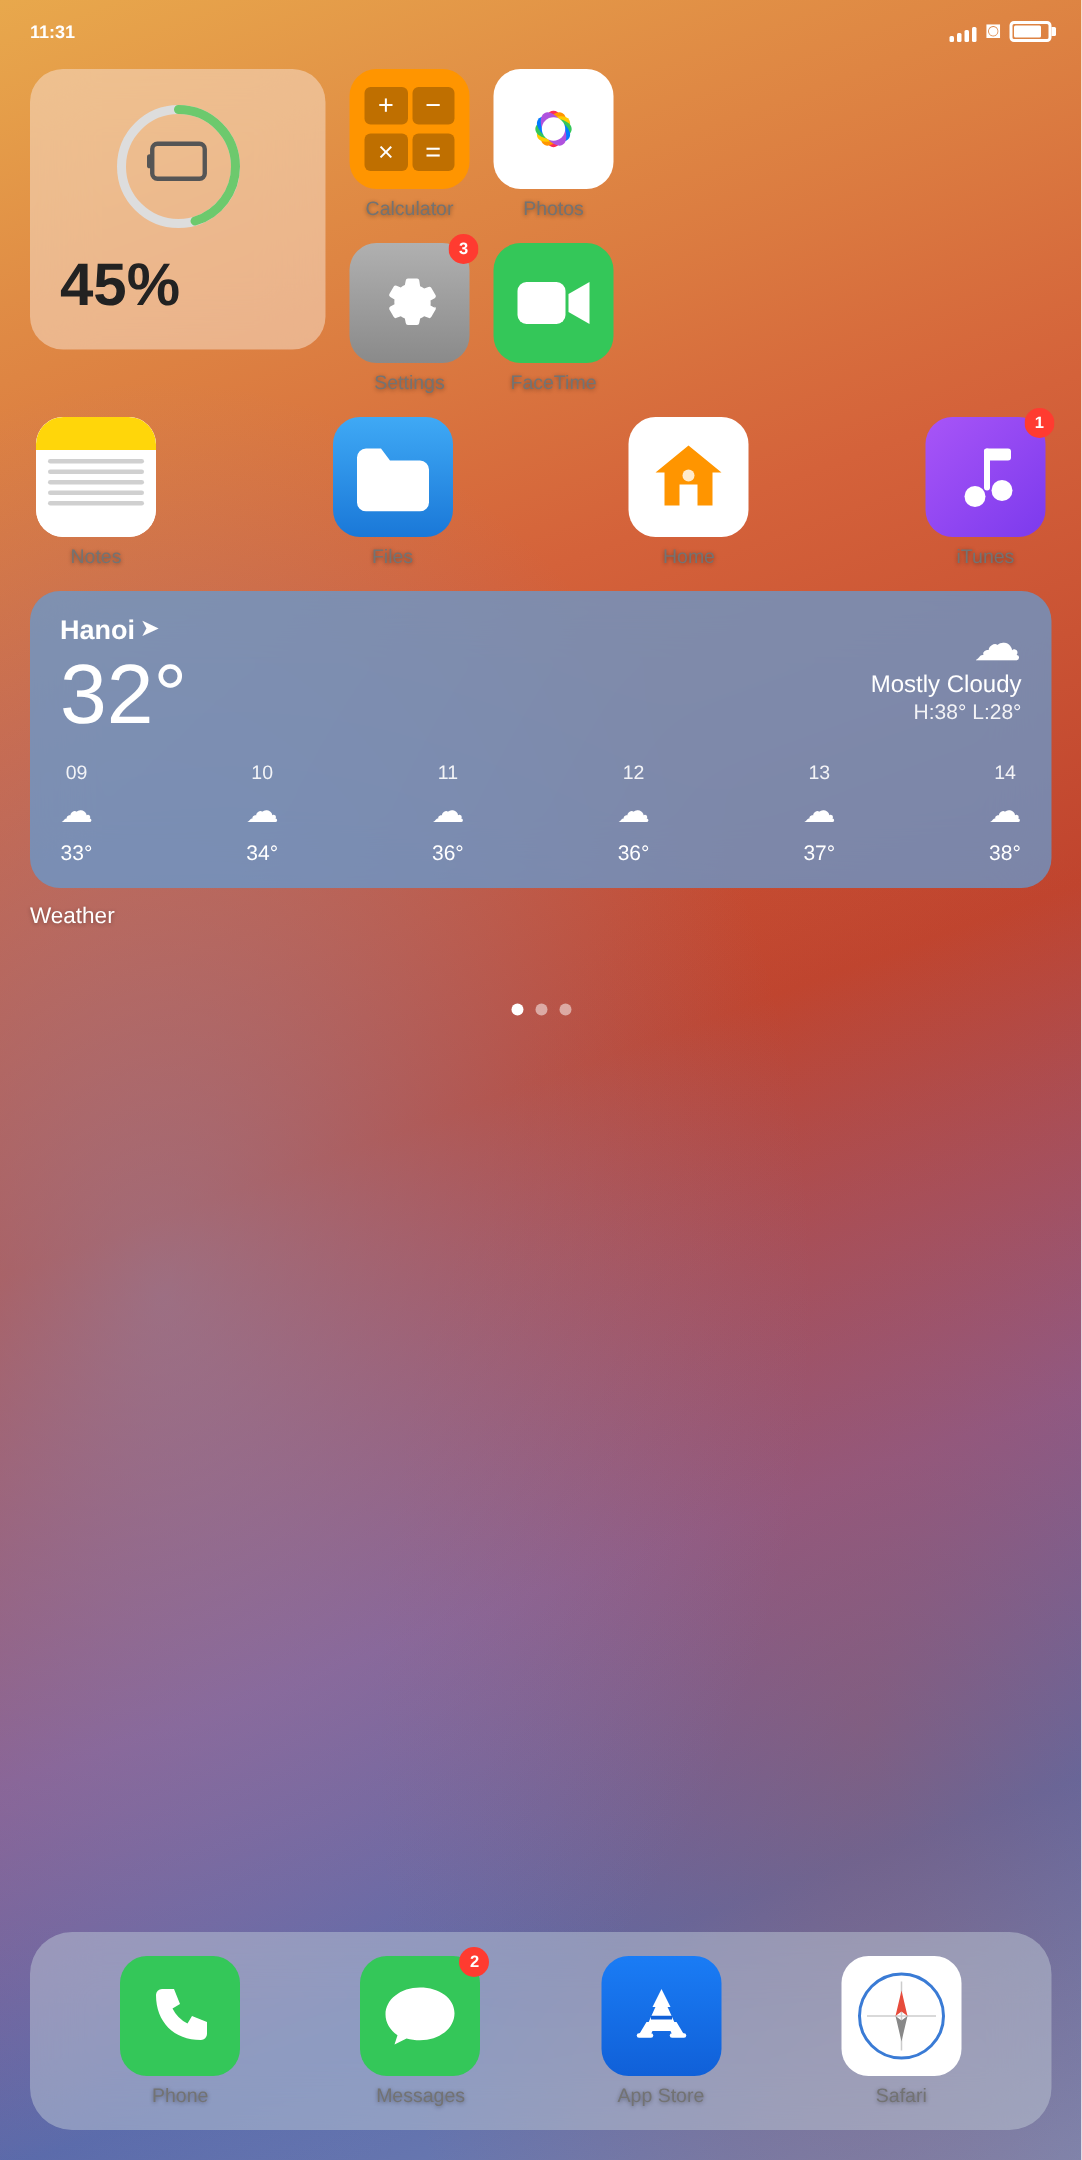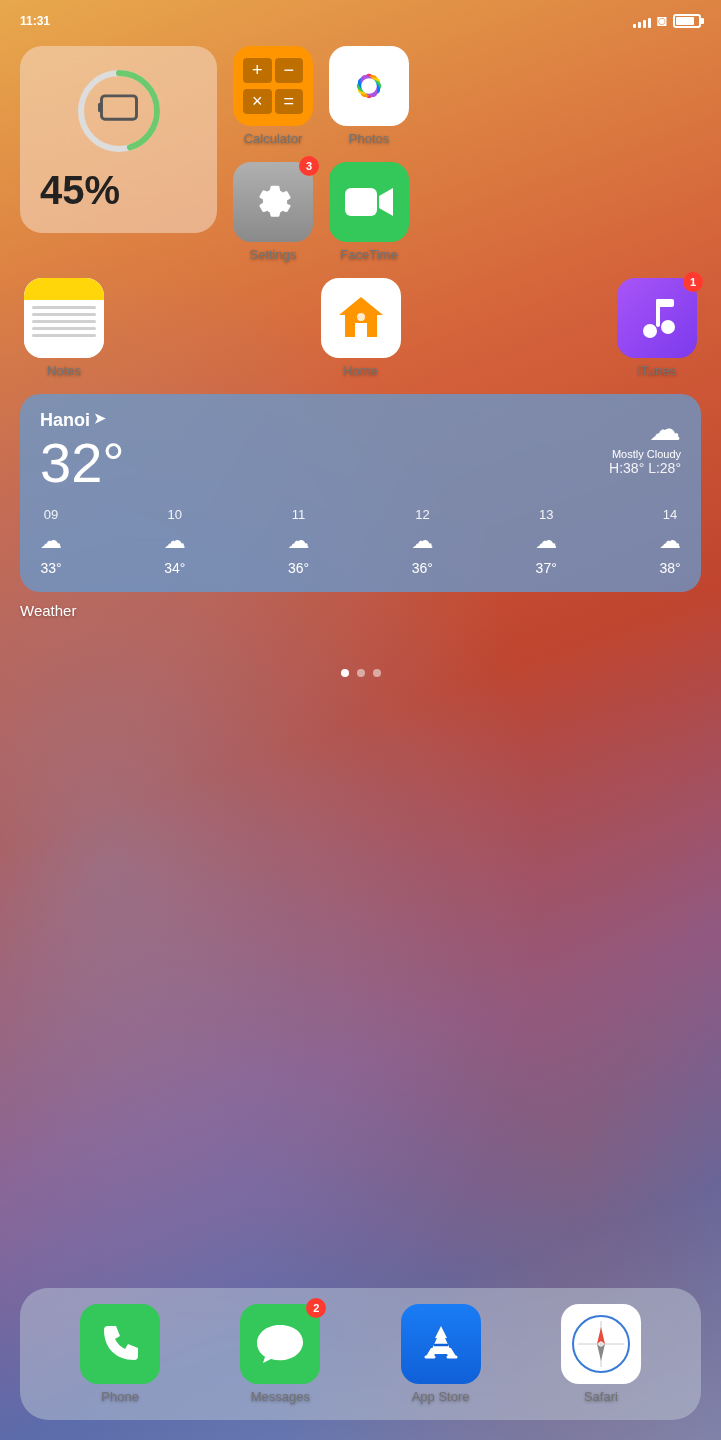--- a/index.html
+++ b/index.html
@@ -266,21 +266,21 @@
       font-size: 56px;
       font-weight: 200;
       line-height: 1;
       margin-top: 4px;
     }
     .weather-desc {
       text-align: right;
       font-size: 14px;
     }
     .weather-desc-main {
-      font-size: 11px;
+      font-size: 16px;
       font-weight: 400;
     }
     .weather-hl {
       font-size: 14px;
       opacity: 0.9;
     }
     .weather-forecast {
       display: flex;
       justify-content: space-between;
       margin-top: 16px;
@@ -477,20 +477,28 @@
             <div style="height:3px;background:#d0d0d0;border-radius:2px;"></div>
             <div style="height:3px;background:#d0d0d0;border-radius:2px;"></div>
             <div style="height:3px;background:#d0d0d0;border-radius:2px;"></div>
             <div style="height:3px;background:#d0d0d0;border-radius:2px;"></div>
           </div>
         </div>
       </div>
       <span class="app-label">Notes</span>
     </div>
 
+    <div class="app-icon-wrapper">
+      <div class="app-icon files-icon">
+        <svg width="52" height="46" viewBox="0 0 52 46" fill="white">
+          <path d="M2 10a6 6 0 016-6h10l6 8H44a6 6 0 016 6v22a6 6 0 01-6 6H8a6 6 0 01-6-6V10z"></path>
+        </svg>
+      </div>
+      <span class="app-label">Files</span>
+    </div>
 
     <div class="app-icon-wrapper">
       <div class="app-icon home-icon">
         <svg width="52" height="50" viewBox="0 0 52 50" fill="#ff9500">
           <path d="M26 4L4 22h6v22h10V30h12v14h10V22h6L26 4z"></path>
           <circle cx="26" cy="24" r="4" fill="white" opacity="0.8"></circle>
         </svg>
       </div>
       <span class="app-label">Home</span>
     </div>

